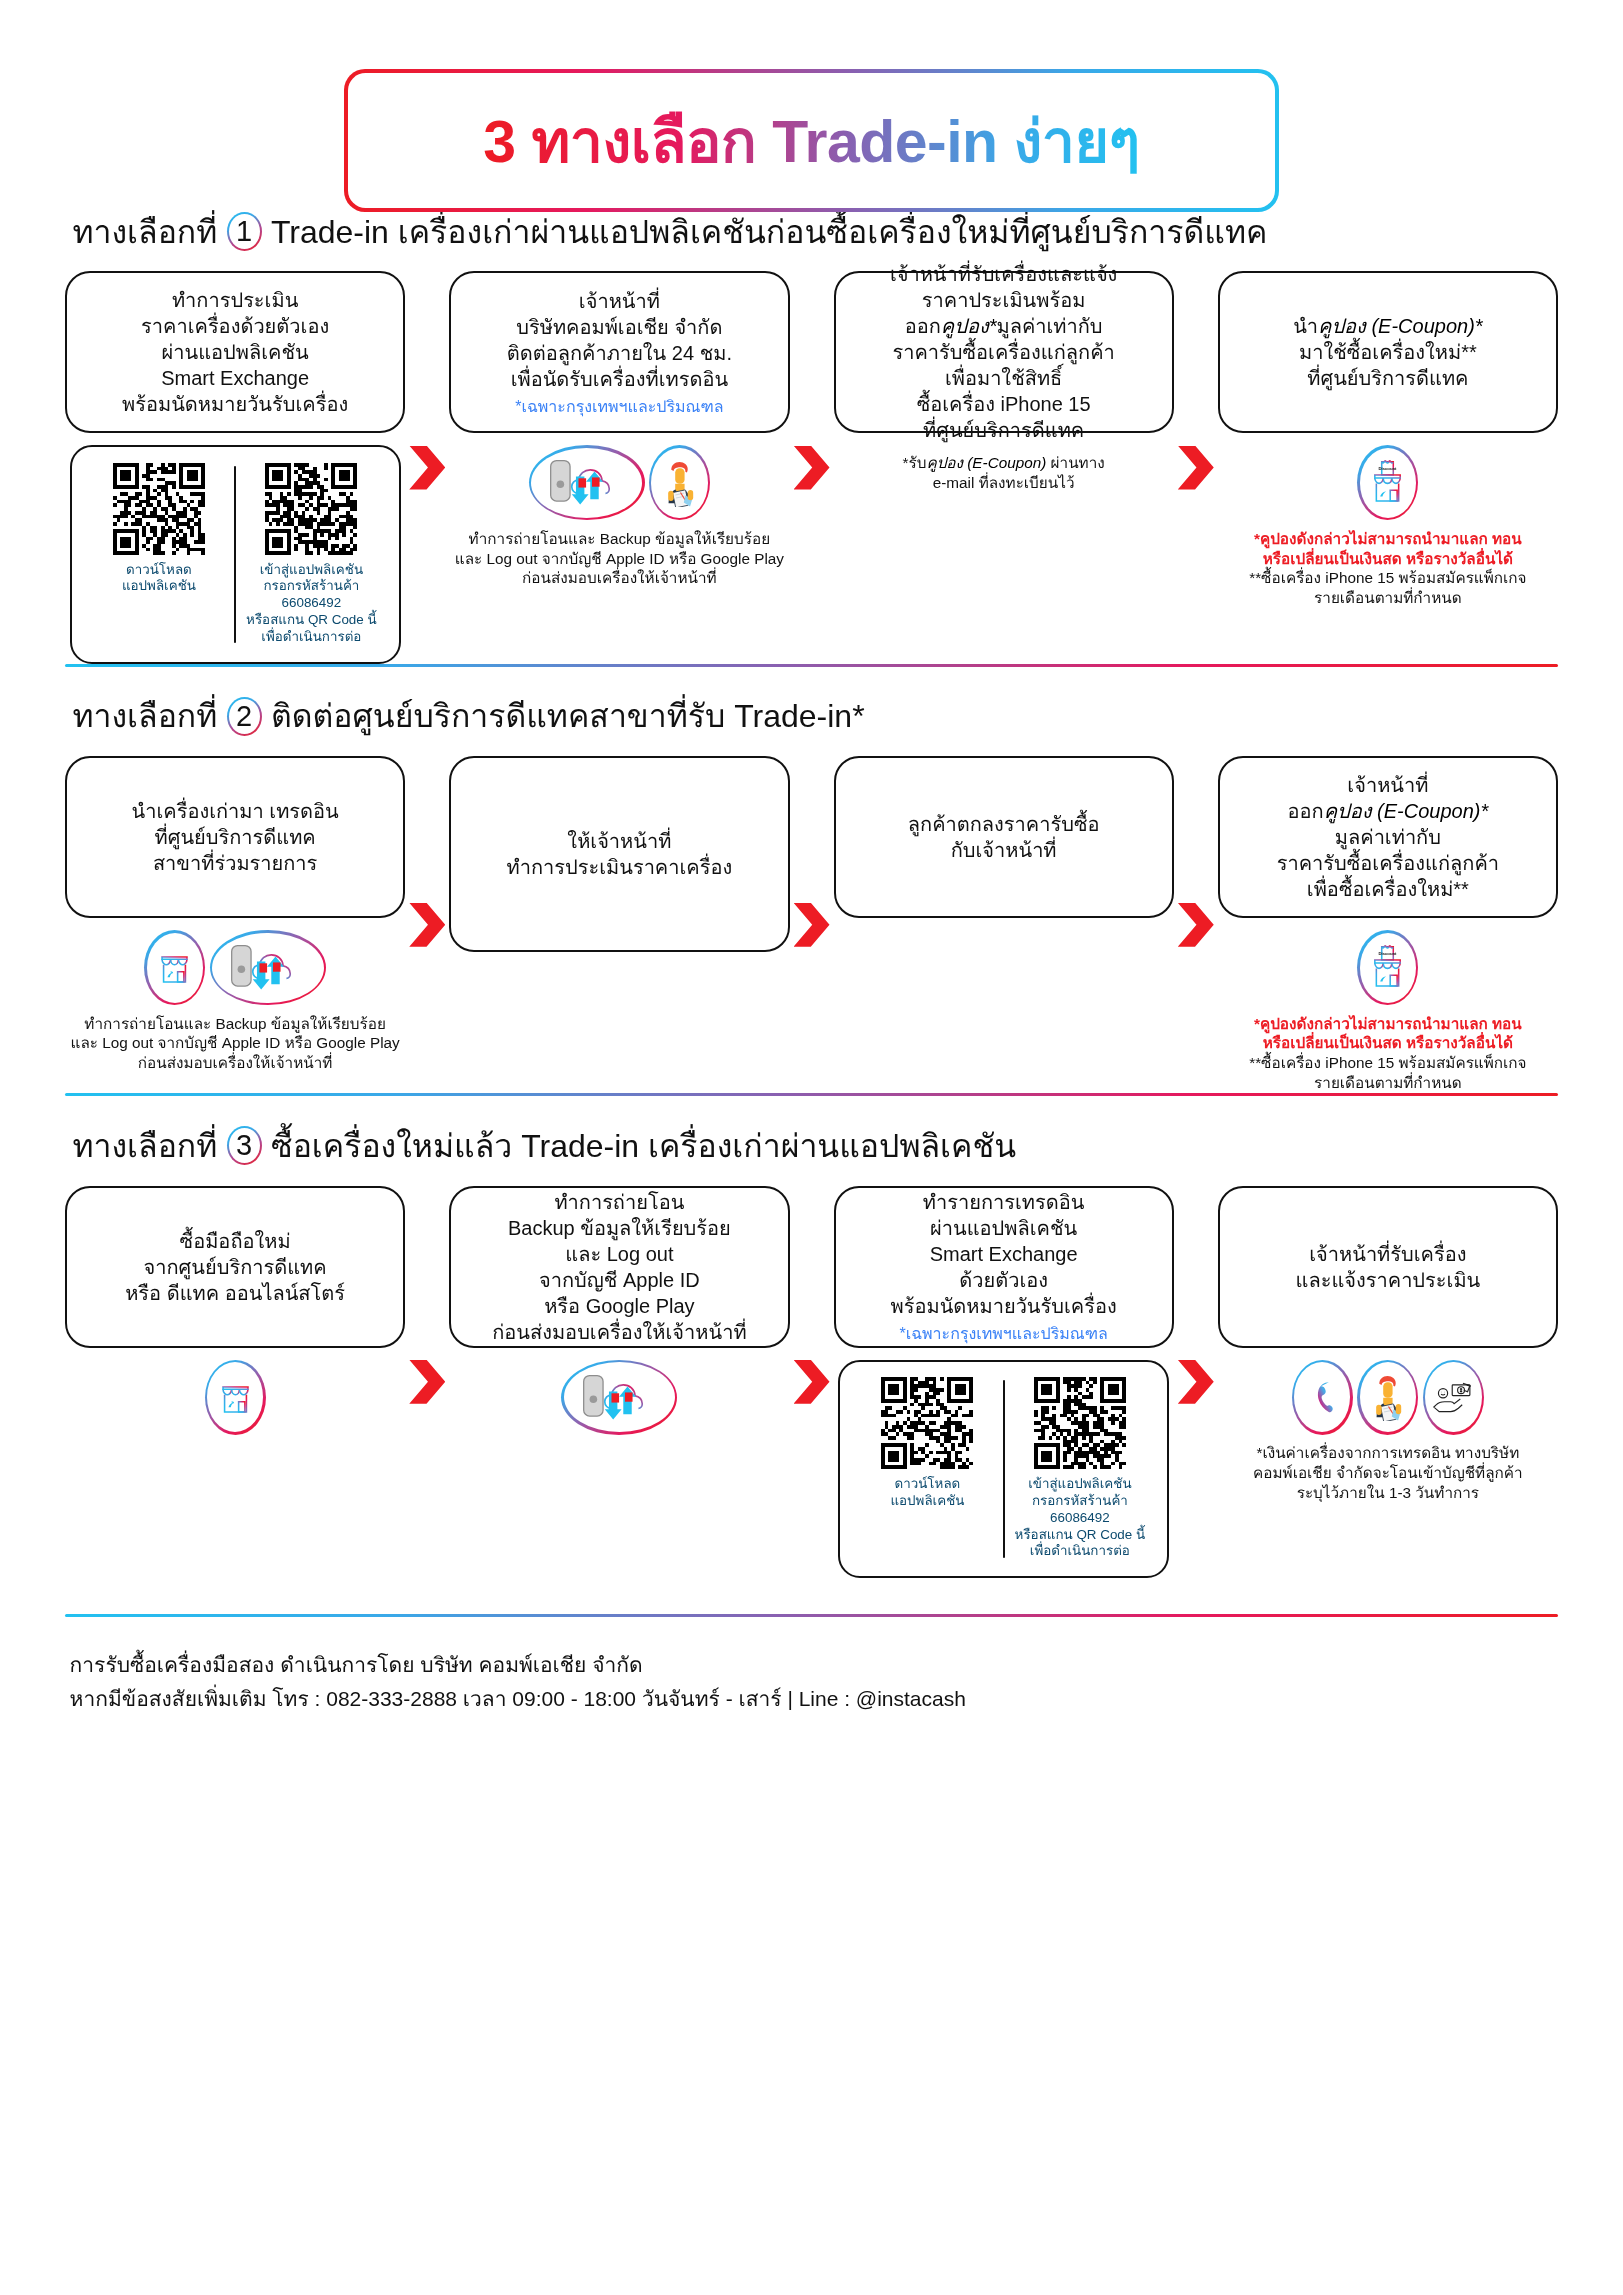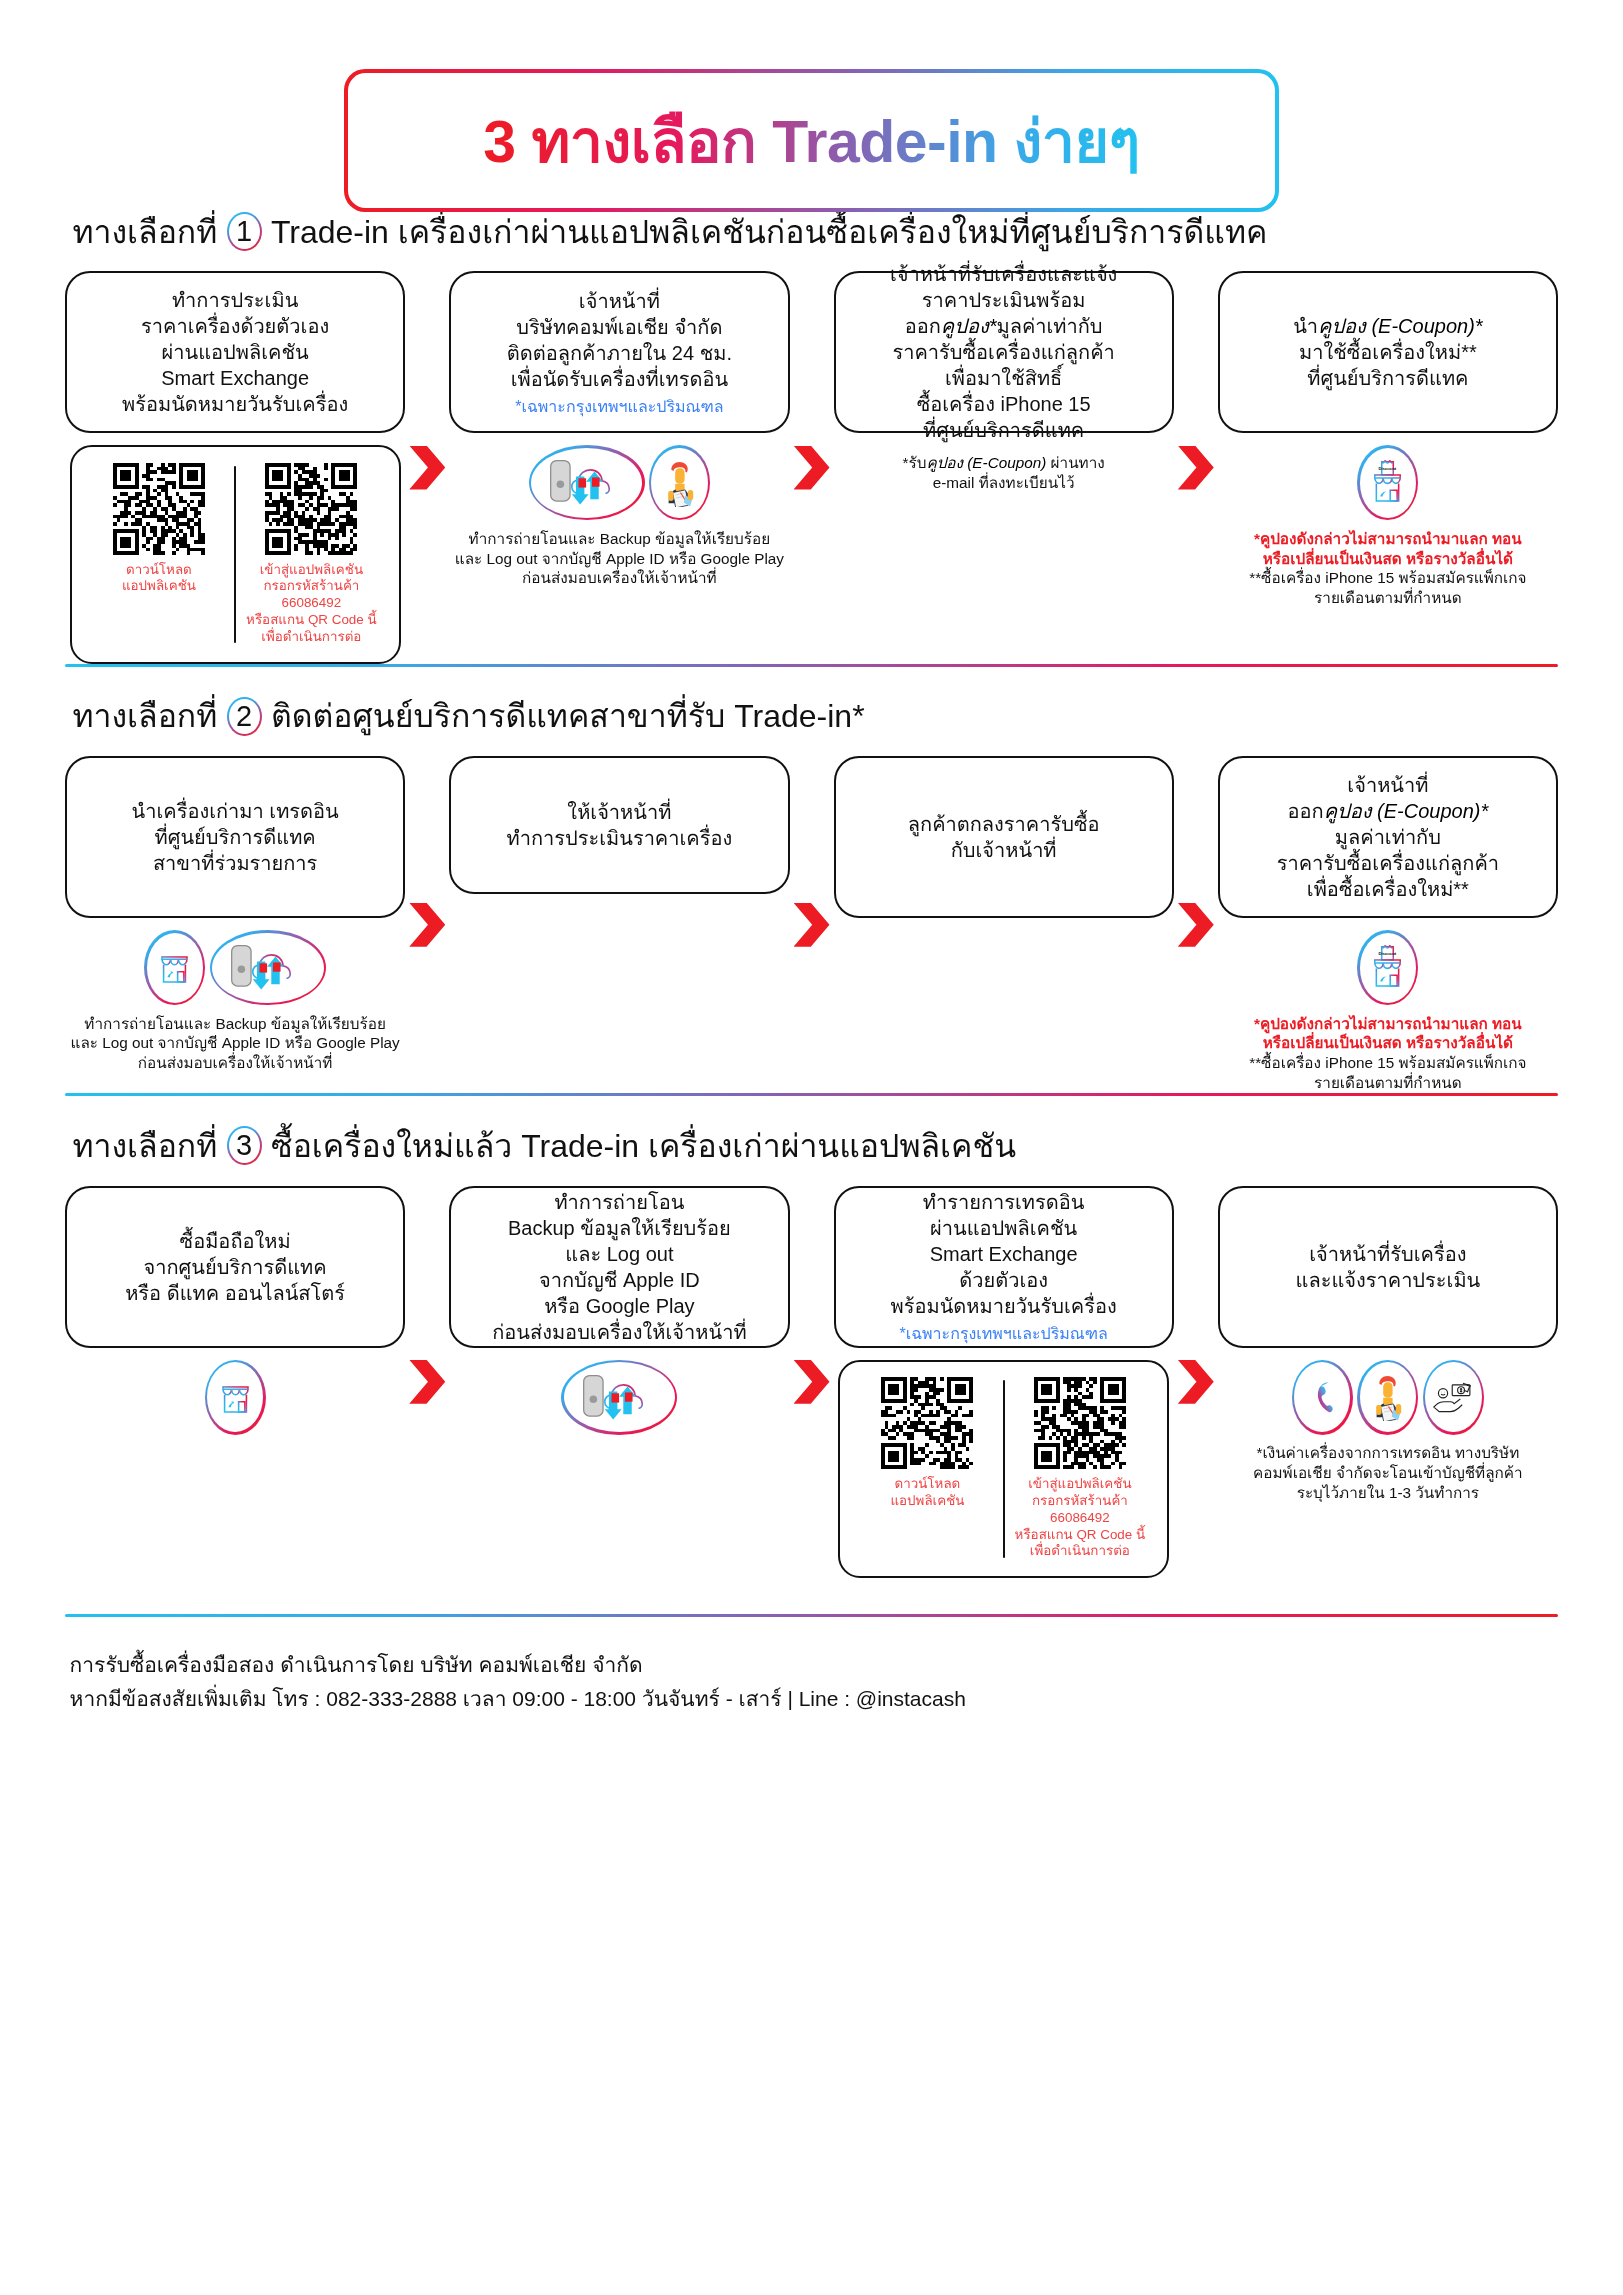--- a/index.html
+++ b/index.html
@@ -73,21 +73,21 @@
   .icons{display:flex;align-items:center;justify-content:center;gap:4.6px;margin-bottom:8.3px;}
 
   
   .qrcard{
     border:2.3px solid #111;border-radius:22px;background:#fff;
     display:flex;align-items:stretch;justify-content:center;
     padding:15.7px 12px;box-sizing:border-box;gap:0;
   }
   .qrhalf{flex:1 1 0;display:flex;flex-direction:column;align-items:center;justify-content:flex-start;padding:0 8.3px;}
   .qrsep{width:1.9px;background:#111;border-radius:0.9px;margin:2.8px 0;}
-  .qrcap{margin-top:6.5px;font-size:13.4px;line-height:1.26;text-align:center;color:#ef4444;}
+  .qrcap{margin-top:6.5px;font-size:13.4px;line-height:1.26;text-align:center;color:#0c4a6e;}
   .qrimg{width:92px;height:92px;display:block;}
 
   
   .icirc{position:relative;width:61px;height:75px;flex:0 0 auto;}
   .icirc .ring{
     position:absolute;inset:0;border-radius:50%;
     background:linear-gradient(140deg,#22c1f0 0%,#3aa8e8 22%,#9b59a8 48%,#e5195e 72%,#ed1c24 100%);
     padding:2.3px;box-sizing:border-box;
   }
   .icirc .ring>i{display:block;width:100%;height:100%;border-radius:50%;background:#fff;}
@@ -858,21 +858,21 @@
               </div>
               <p class="blk">ทำการถ่ายโอนและ Backup ข้อมูลให้เรียบร้อย</p>
               <p class="blk">และ Log out จากบัญชี Apple ID หรือ Google Play</p>
               <p class="blk">ก่อนส่งมอบเครื่องให้เจ้าหน้าที่</p>
             </div>
     </div>
           <div class="arrow-cell">
         <div class="arrow"></div>
           </div>
           <div class="col">
-      <div class="card" style="height:138px">
+      <div class="card" style="height:196px">
               <p>ให้เจ้าหน้าที่</p>
               <p>ทำการประเมินราคาเครื่อง</p>
             </div>
       <div class="below"></div>
     </div>
           <div class="arrow-cell">
         <div class="arrow"></div>
           </div>
           <div class="col">
       <div class="card" style="height:162px">

